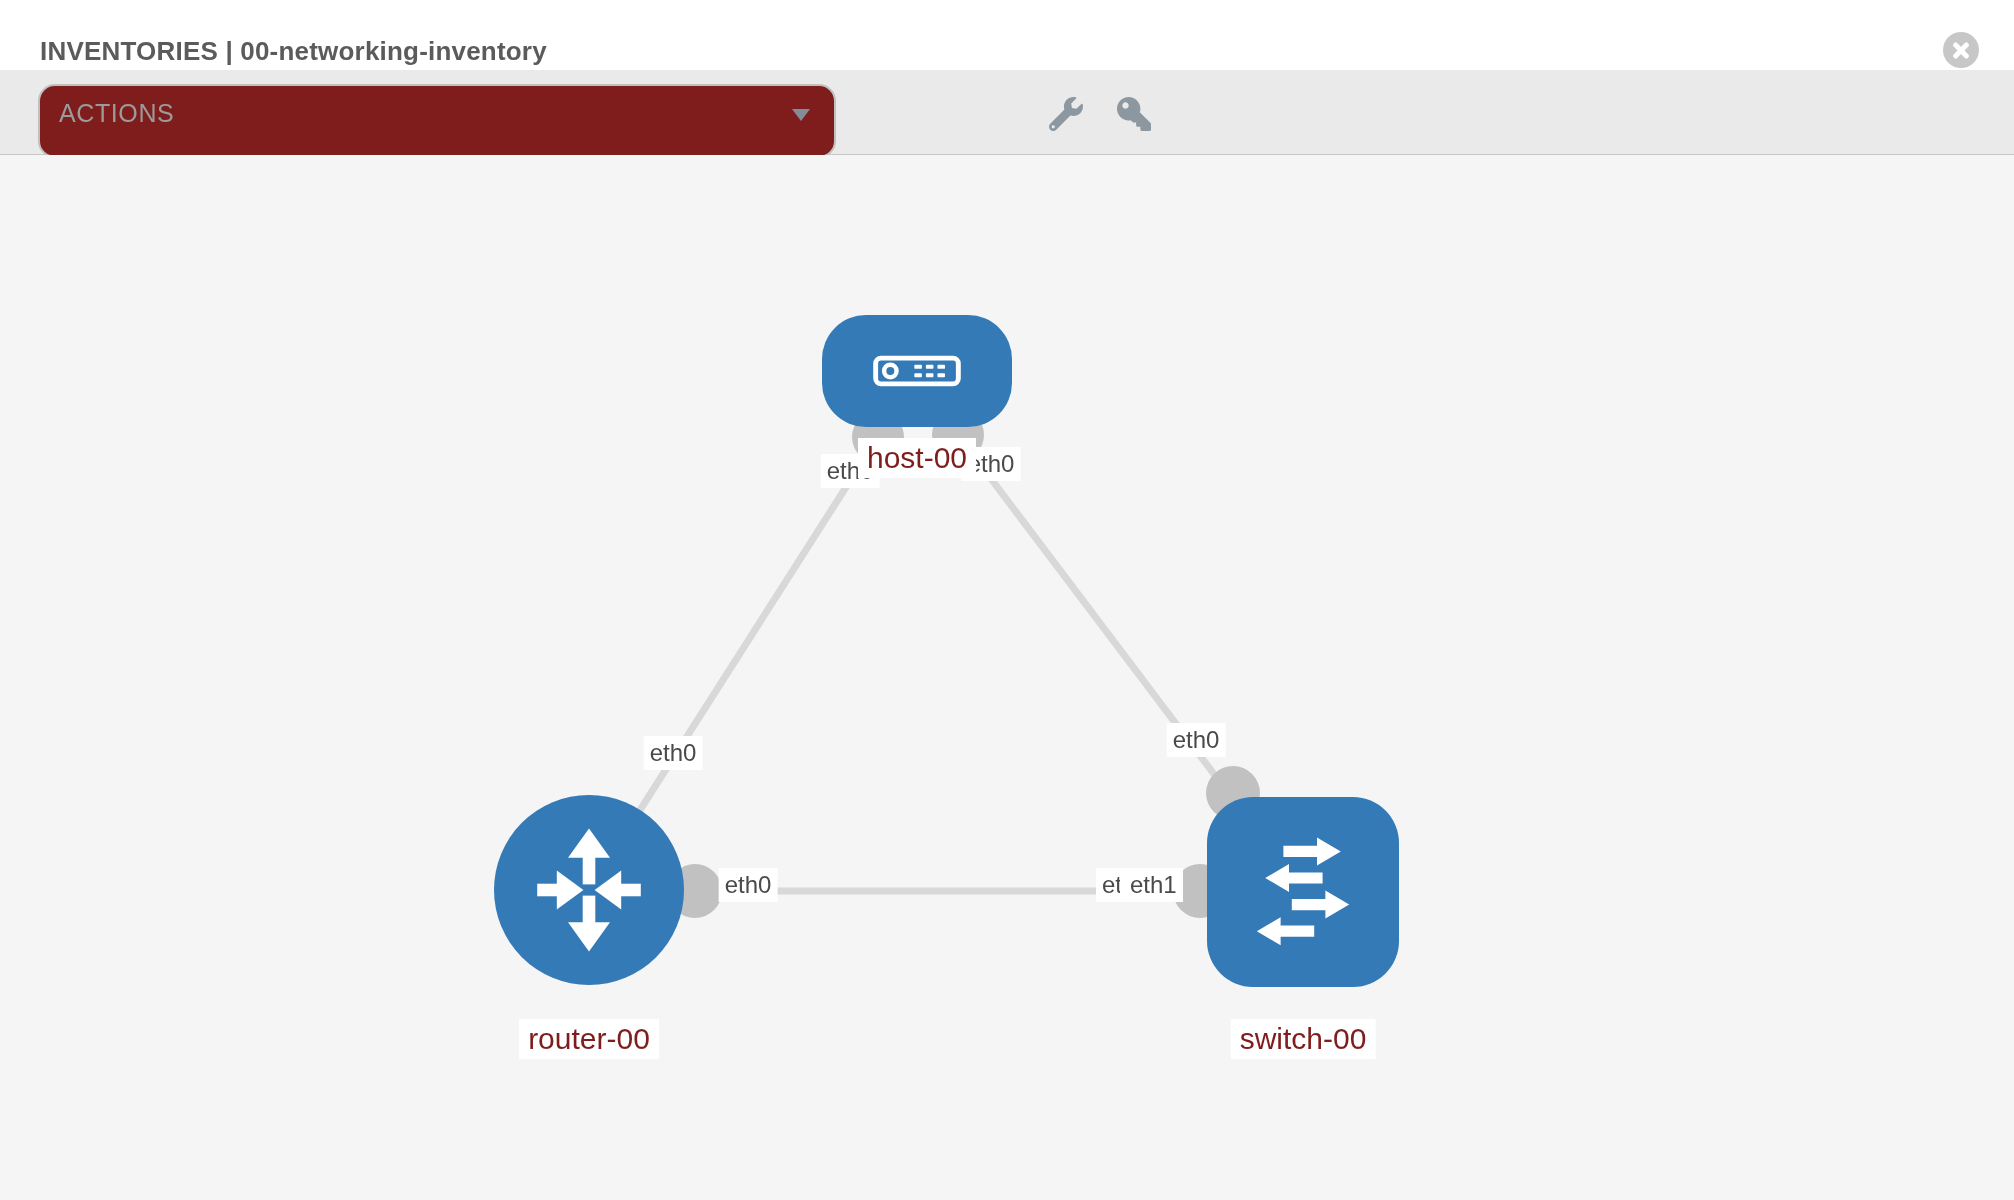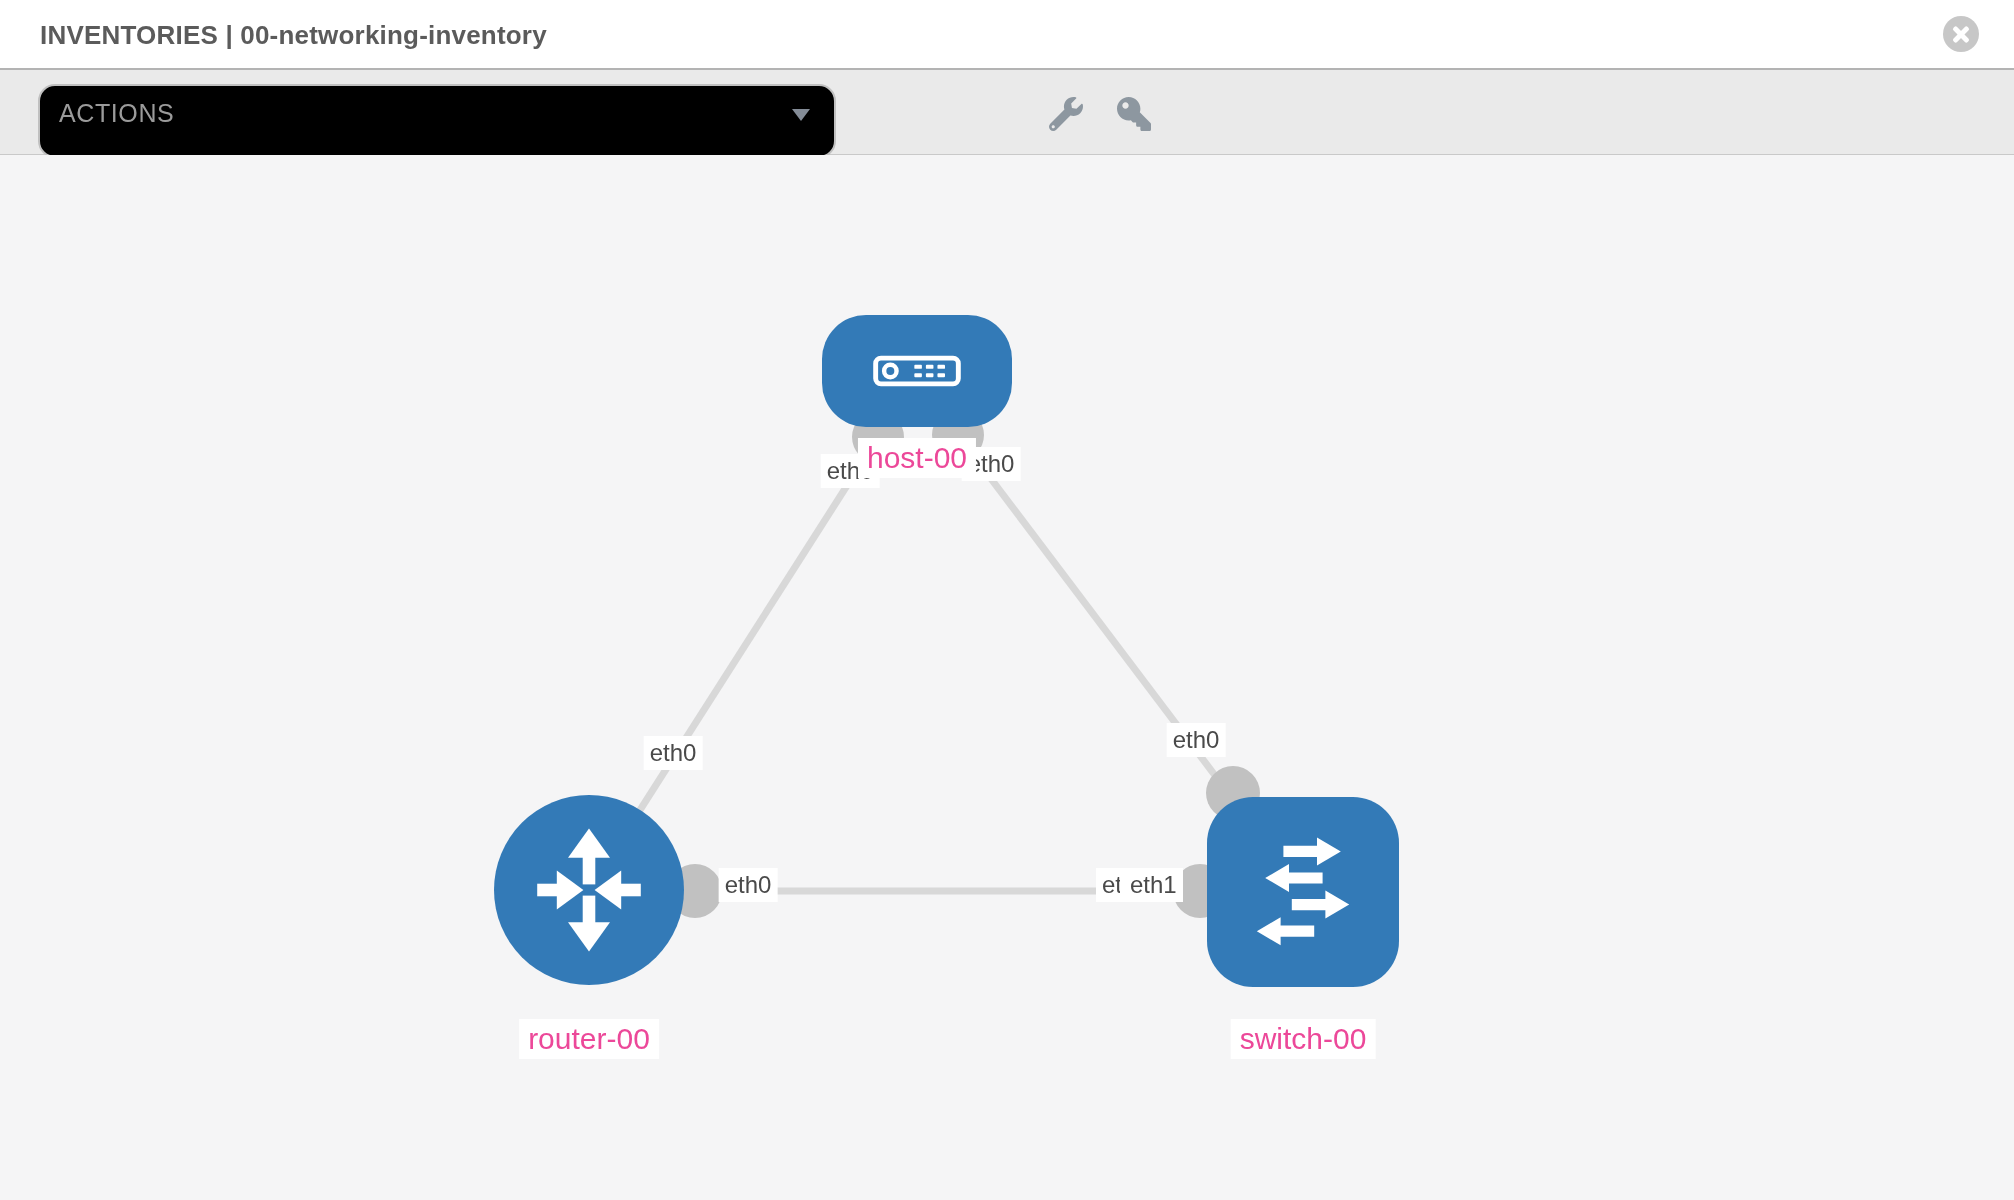--- a/index.html
+++ b/index.html
@@ -1,50 +1,50 @@
 <!DOCTYPE html>
 <html><head>
 <meta charset="utf-8">
 <style>
   html,body{margin:0;padding:0;background:#fff;}
   #stage{
     position:relative;width:2014px;height:1200px;overflow:hidden;
     font-family:"Liberation Sans",sans-serif;background:#fff;
   }
   
-  .hdr{position:absolute;left:0;top:0;width:100%;height:70px;background:#fff;border-bottom:2px solid #b3b3b3;box-sizing:border-box;}
+  .hdr{position:absolute;left:0;top:16px;width:100%;height:70px;background:#fff;border-bottom:2px solid #b3b3b3;box-sizing:border-box;}
   .hdr-title{position:absolute;left:40px;top:0;height:70px;line-height:70px;font-size:26px;font-weight:bold;color:#5b5b5b;letter-spacing:0.2px;white-space:nowrap;}
   .close-btn{position:absolute;right:35px;top:16px;width:36px;height:36px;border:none;background:transparent;padding:0;cursor:pointer;}
   .close-circle{position:absolute;left:0;top:0;width:36px;height:36px;border-radius:50%;background:#c7c7c7;}
   .close-circle::before,.close-circle::after{content:"";position:absolute;left:8px;top:15.5px;width:20px;height:5px;border-radius:2px;background:#fff;}
   .close-circle::before{transform:rotate(45deg);}
   .close-circle::after{transform:rotate(-45deg);}
   
   .toolbar{position:absolute;left:0;top:70px;width:100%;height:85px;background:#eaeaea;border-bottom:1px solid #c9c9c9;box-sizing:border-box;}
-  .dd-box{position:absolute;top:14px;height:74px;background:#000000;border:2px solid #c0c0c0;border-radius:17px;box-sizing:border-box;cursor:pointer;}
+  .dd-box{position:absolute;top:14px;height:74px;background:#7f1d1d;border:2px solid #c0c0c0;border-radius:17px;box-sizing:border-box;cursor:pointer;}
   .dd-actions{left:38px;width:798px;}
   .dd-search{left:1182px;width:796px;}
   .dd-label{position:absolute;left:19px;top:0;height:54px;line-height:54px;font-size:25px;color:#9b9b9b;letter-spacing:0.6px;}
   .caret{position:absolute;right:24px;top:23px;width:0;height:0;border-left:9px solid transparent;border-right:9px solid transparent;border-top:12px solid #848c97;}
   .tool-icon-btn{position:absolute;top:27px;width:34px;height:34px;border:none;background:transparent;padding:0;cursor:pointer;}
   .tool-icon-btn svg{display:block;width:100%;height:100%;fill:#8d97a0;}
   .btn-wrench{left:1049px;}
   .btn-key{left:1117px;}
   .btn-key svg{transform:scaleX(-1);}
   
   .canvas{position:absolute;left:0;top:155px;width:2014px;height:1045px;background:#f5f5f6;}
   .topo-svg{position:absolute;left:0;top:0;z-index:1;}
   .node{position:absolute;z-index:2;background:#337ab7;cursor:pointer;}
   .node svg{position:absolute;}
   .node-host{left:822px;top:160px;width:190px;height:112px;border-radius:44px;}
   .node-router{left:494px;top:640px;width:190px;height:190px;border-radius:50%;}
   .node-switch{left:1207px;top:642px;width:192px;height:190px;border-radius:46px;}
   .chip{position:absolute;z-index:3;background:#fff;color:#4a4a4a;white-space:nowrap;}
   .chip-center{transform:translate(-50%,-50%);}
-  .node-chip{font-size:30px;padding:3px 9px;color:#ec4899;}
+  .node-chip{font-size:30px;padding:3px 9px;color:#7f1d1d;}
   .if-chip{font-size:24px;padding:3px 6px;}
 </style>
 </head>
 <body>
 
 <div id="stage">
 
   <div class="hdr">
     <div class="hdr-title">INVENTORIES | 00-networking-inventory</div>
     <button class="close-btn">

